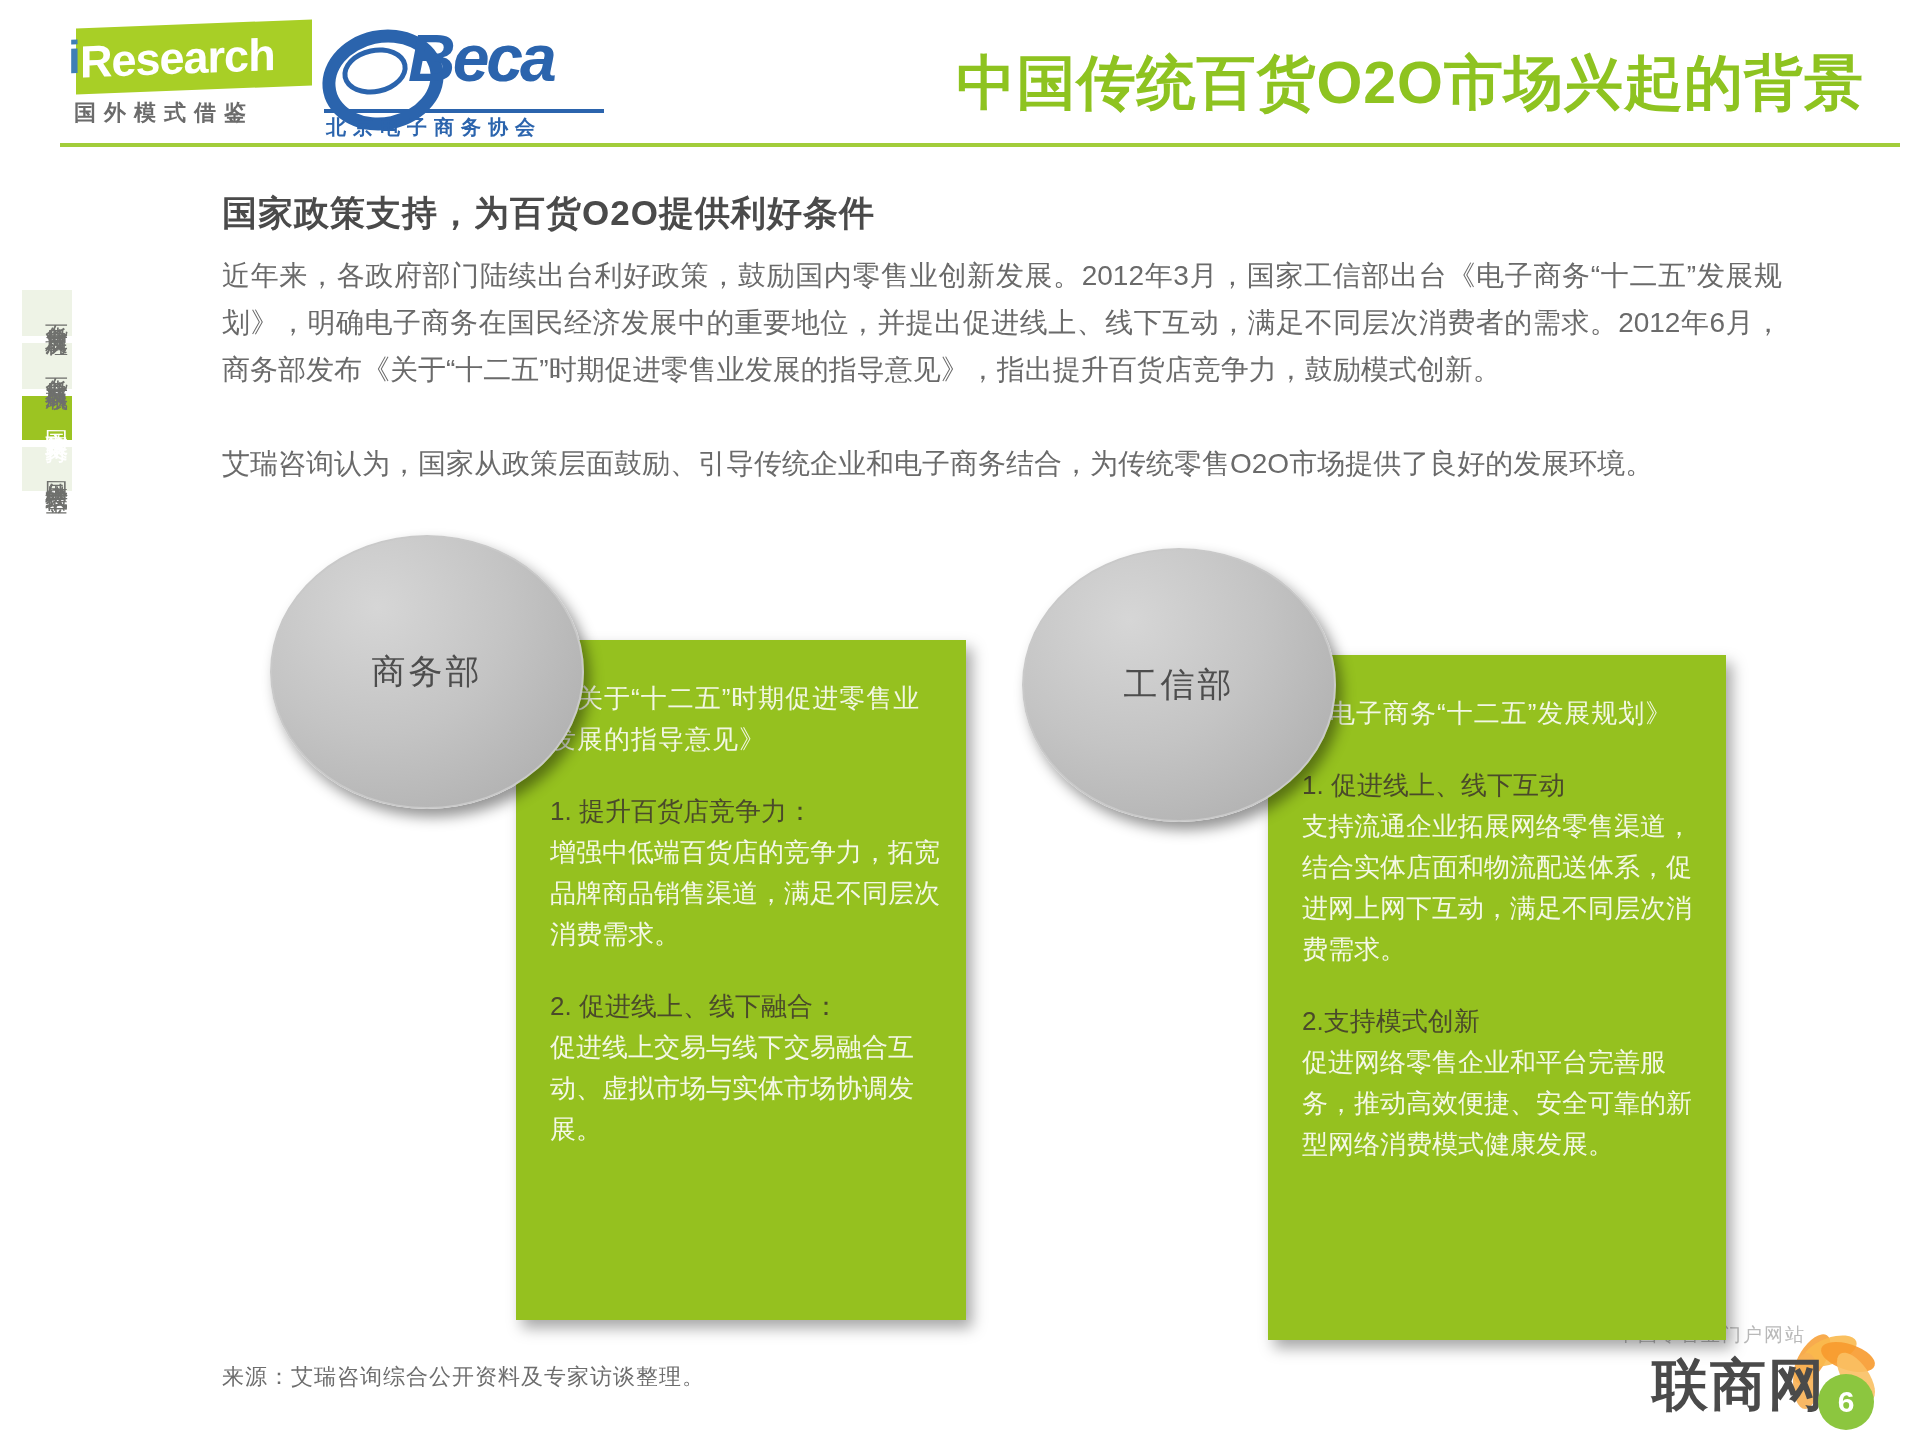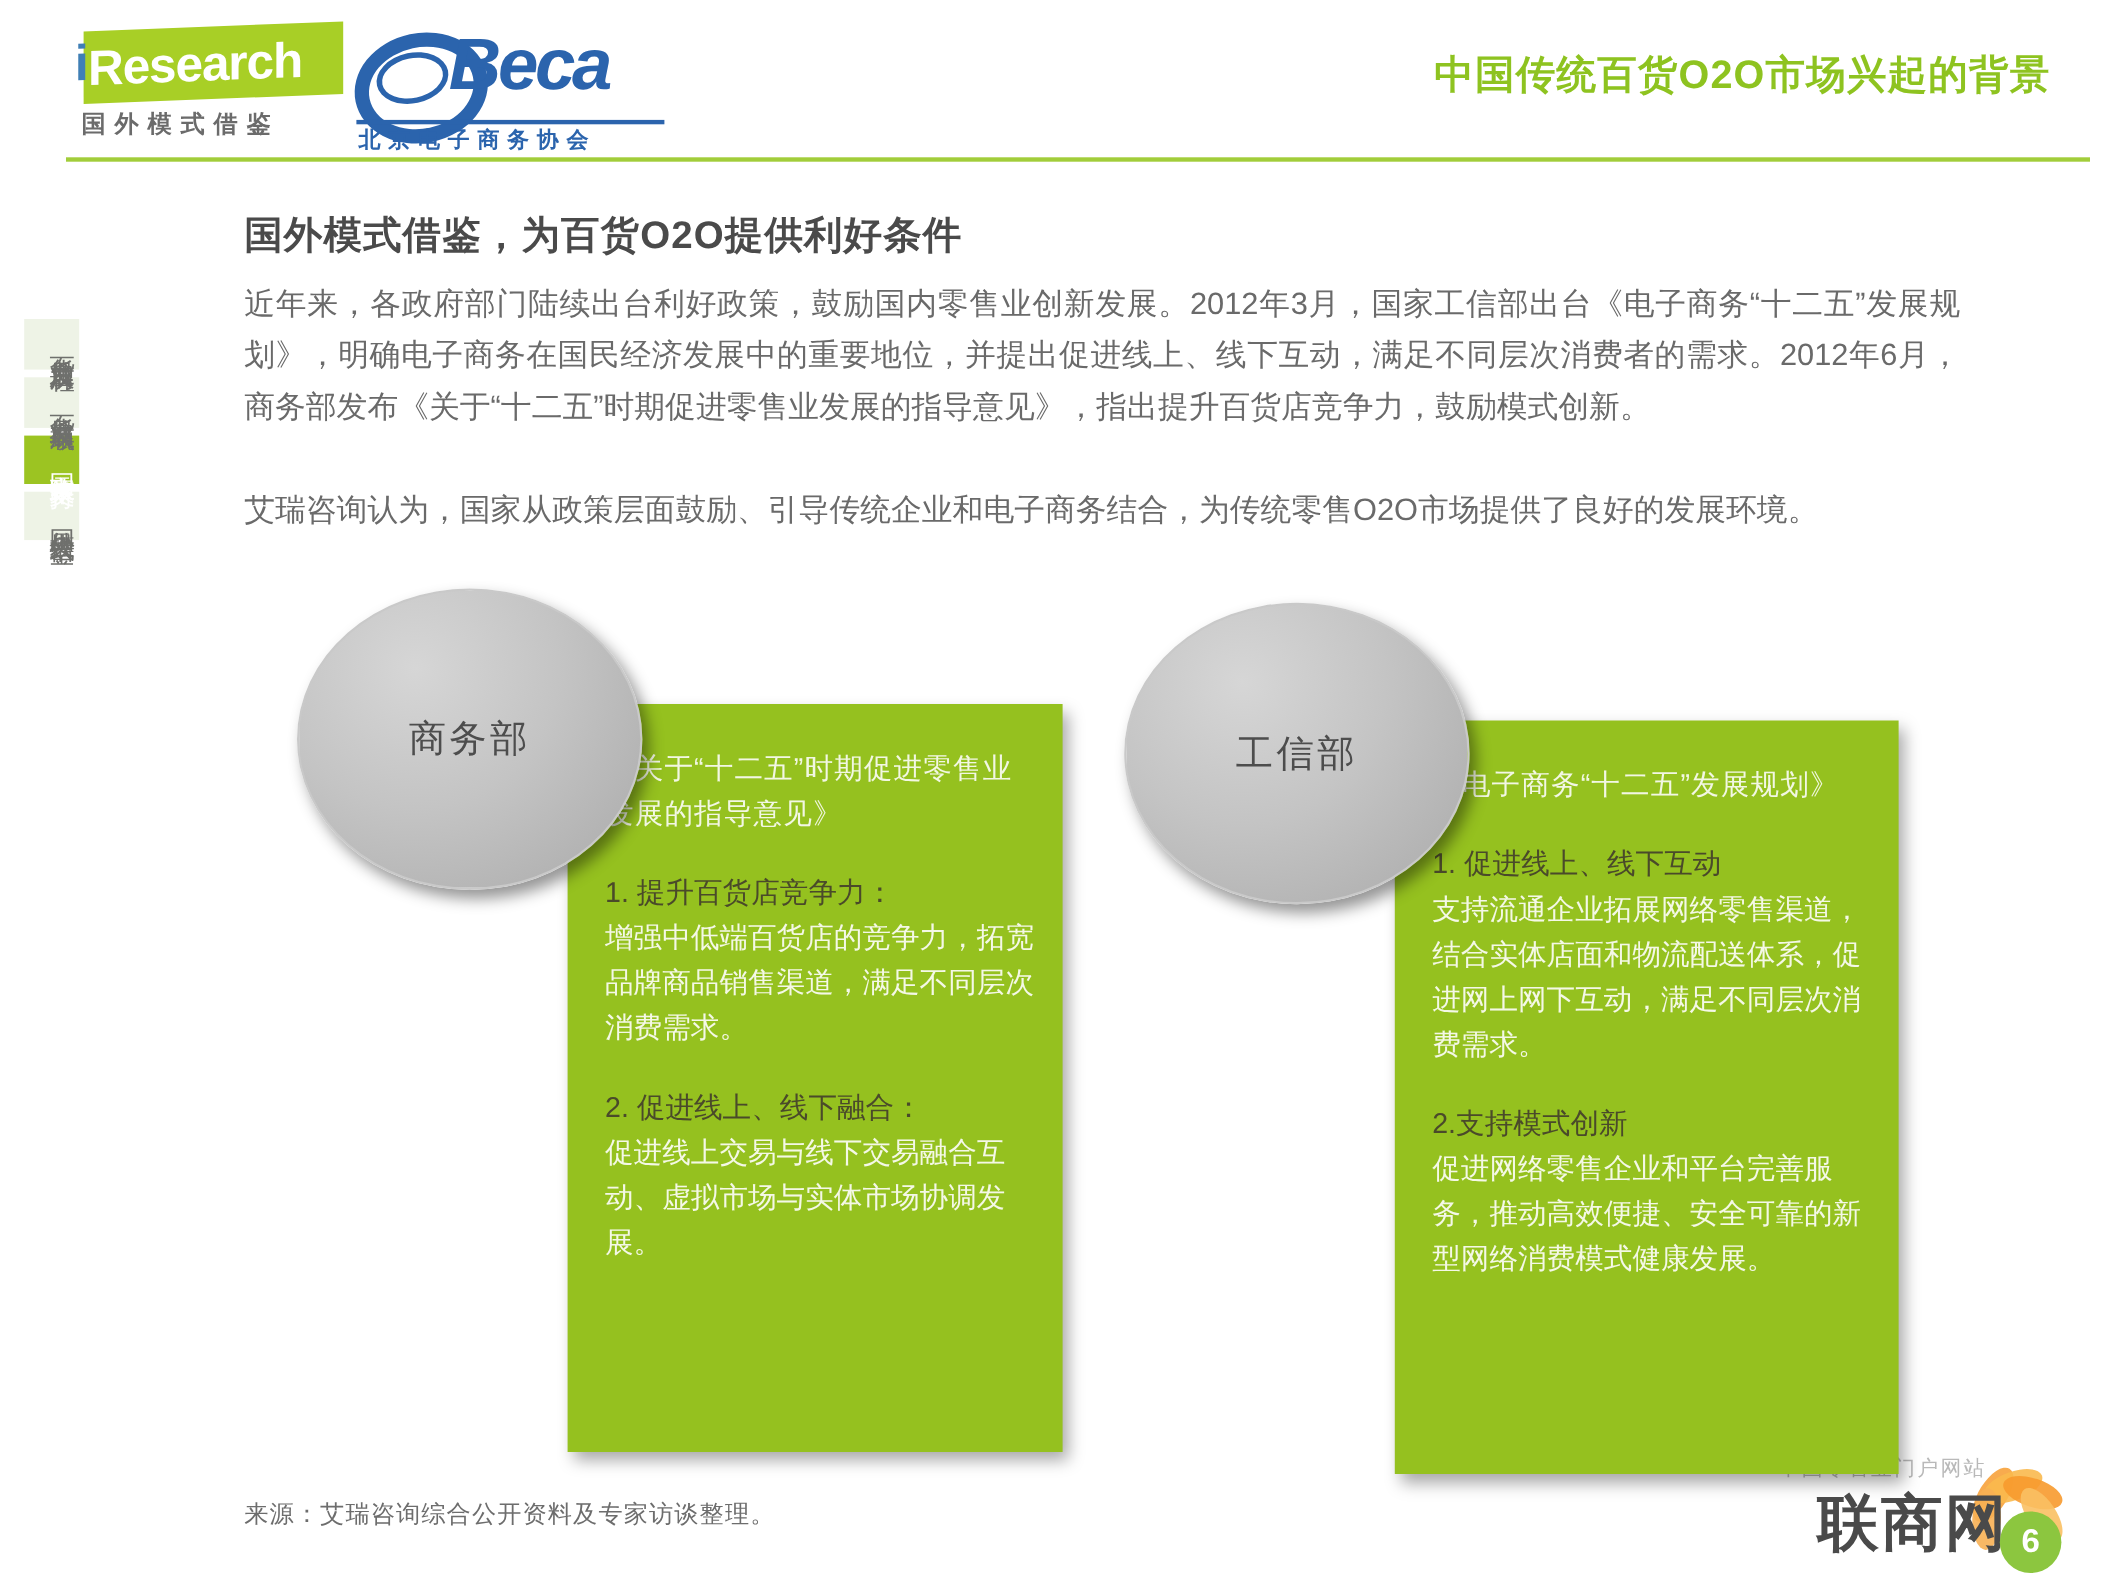--- a/index.html
+++ b/index.html
@@ -117,21 +117,21 @@
     font-size: 20px;
     font-weight: 700;
     color: #2b64ad;
     letter-spacing: 7px;
     white-space: nowrap;
   }
 
   #header-title {
     position: absolute;
     right: 56px; top: 44px;
-    font-size: 36px;
+    font-size: 59px;
     font-weight: 700;
     color: #8ec320;
     letter-spacing: 1px;
     white-space: nowrap;
   }
 
   
   #sidebar {
     position: absolute;
     left: 22px; top: 290px;
@@ -334,21 +334,21 @@
     <span>百货业发展瓶颈</span>
   </div>
   <div class="side-item active">
     <span>国家政策支持</span>
   </div>
   <div class="side-item">
     <span>国外模式借鉴</span>
   </div>
 </div>
 
-<div id="headline">国外模式借鉴，为百货O2O提供利好条件</div>
+<div id="headline">国家政策支持，为百货O2O提供利好条件</div>
 <div id="para1" class="para">近年来，各政府部门陆续出台利好政策，鼓励国内零售业创新发展。2012年3月，国家工信部出台《电子商务“十二五”发展规划》，明确电子商务在国民经济发展中的重要地位，并提出促进线上、线下互动，满足不同层次消费者的需求。2012年6月，商务部发布《关于“十二五”时期促进零售业发展的指导意见》，指出提升百货店竞争力，鼓励模式创新。</div>
 <div id="para2" class="para">艾瑞咨询认为，国家从政策层面鼓励、引导传统企业和电子商务结合，为传统零售O2O市场提供了良好的发展环境。</div>
 
 <div id="circle-left" class="circle">
   <span class="circle-label">商务部</span>
 </div>
 <div id="box-left" class="greenbox">
   <div class="box-title">《关于“十二五”时期促进零售业发展的指导意见》</div>
   <div class="box-head">1. 提升百货店竞争力：</div>
   <div class="box-body">增强中低端百货店的竞争力，拓宽品牌商品销售渠道，满足不同层次消费需求。</div>

